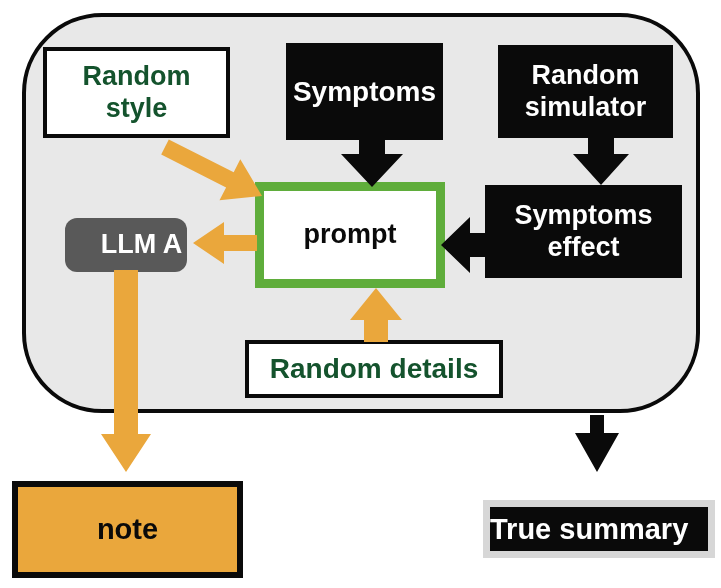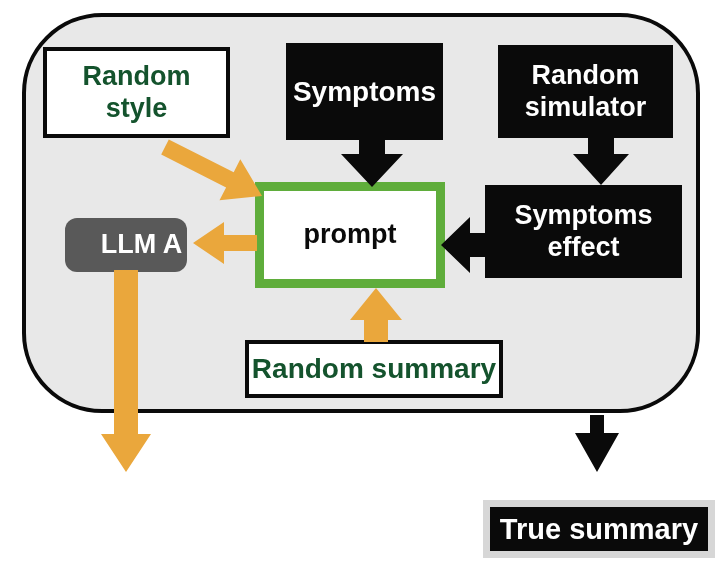--- a/index.html
+++ b/index.html
@@ -58,21 +58,21 @@
     background:var(--orange);border:6px solid var(--black);
     color:#0a0a0a;font-size:29px;
   }
   .node--true-summary{
     left:483px;top:500px;width:232px;height:58px;
     background:var(--frame-gray);padding:7px;
   }
   .node--true-summary .inner{
     width:100%;height:100%;
     background:var(--black);color:#ffffff;
-    display:flex;align-items:center;justify-content:center;
+    display:flex;align-items:center;
     font-size:29px;font-weight:700;
   }
   .arrows{
     position:absolute;left:0;top:0;width:721px;height:588px;
     pointer-events:none;
   }
   .arrow-orange{fill:var(--orange);}
   .arrow-black{fill:var(--black);}
 </style>
 </head>
@@ -103,23 +103,26 @@
 
   <div class="node node--prompt">
     <span>prompt</span>
   </div>
 
   <div class="node node--llm">
     <span>LLM A</span>
   </div>
 
   <div class="node node--white node--details">
-    <span>Random summary</span>
+    <span>Random details</span>
   </div>
 
+  <div class="node node--note">
+    <span>note</span>
+  </div>
 
   <div class="node node--true-summary">
     <div class="inner">
       <span>True summary</span>
     </div>
   </div>
 
   <svg class="arrows" viewBox="0 0 721 588" xmlns="http://www.w3.org/2000/svg">
     <polygon class="arrow-orange" points="161.2,154.6 226.1,187.4 219.5,200.3 262,196 240.3,159.3 233.7,172.2 168.8,139.4"></polygon>
     <polygon class="arrow-black" points="359,138 359,154 341,154 372,187 403,154 385,154 385,138"></polygon>

